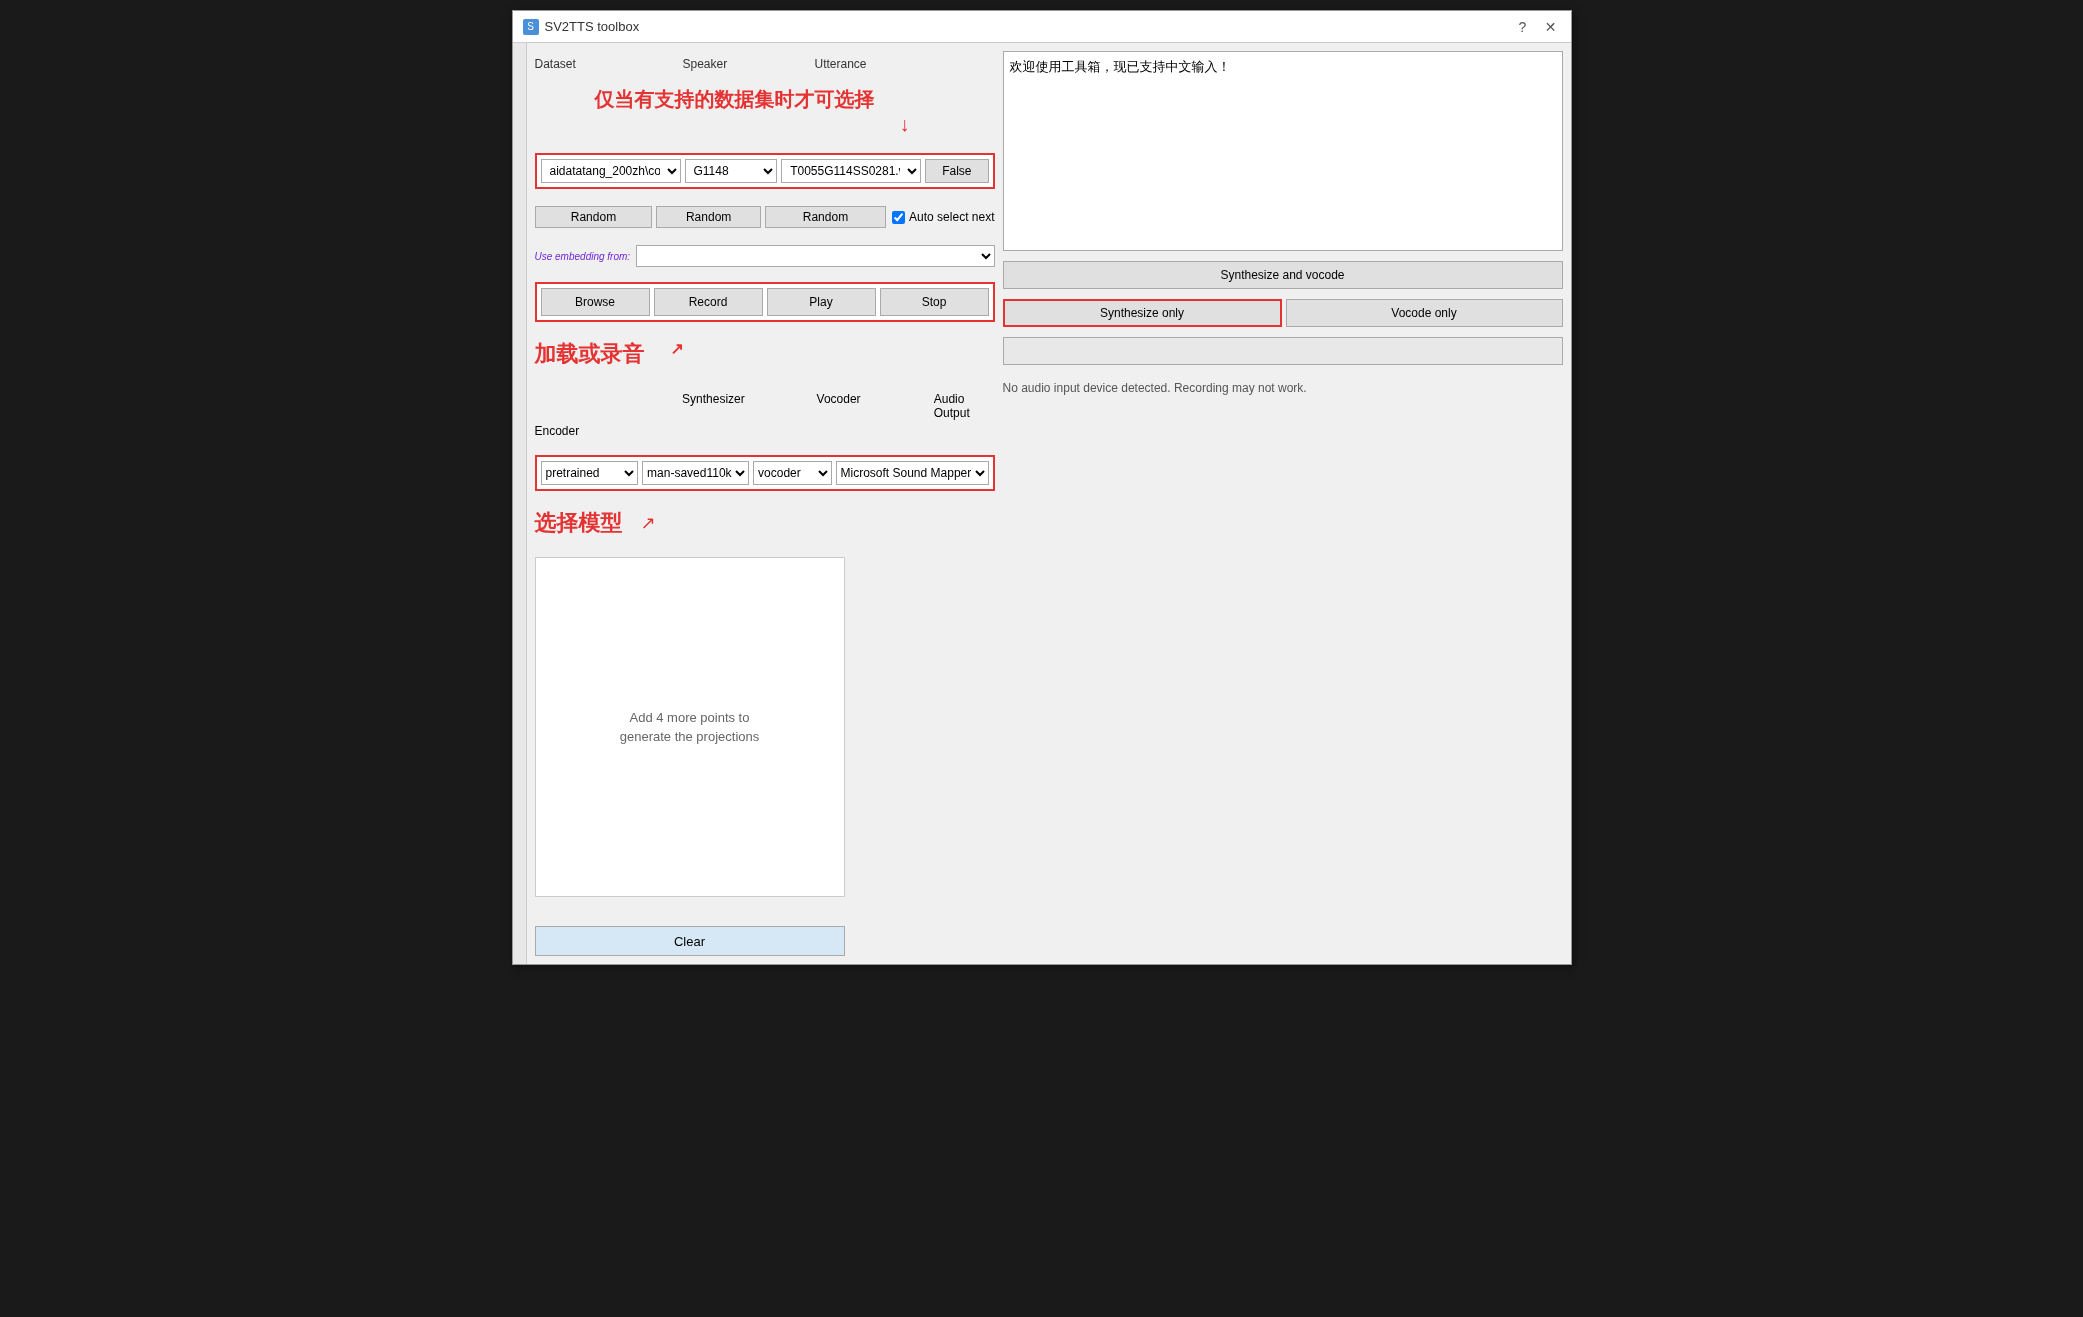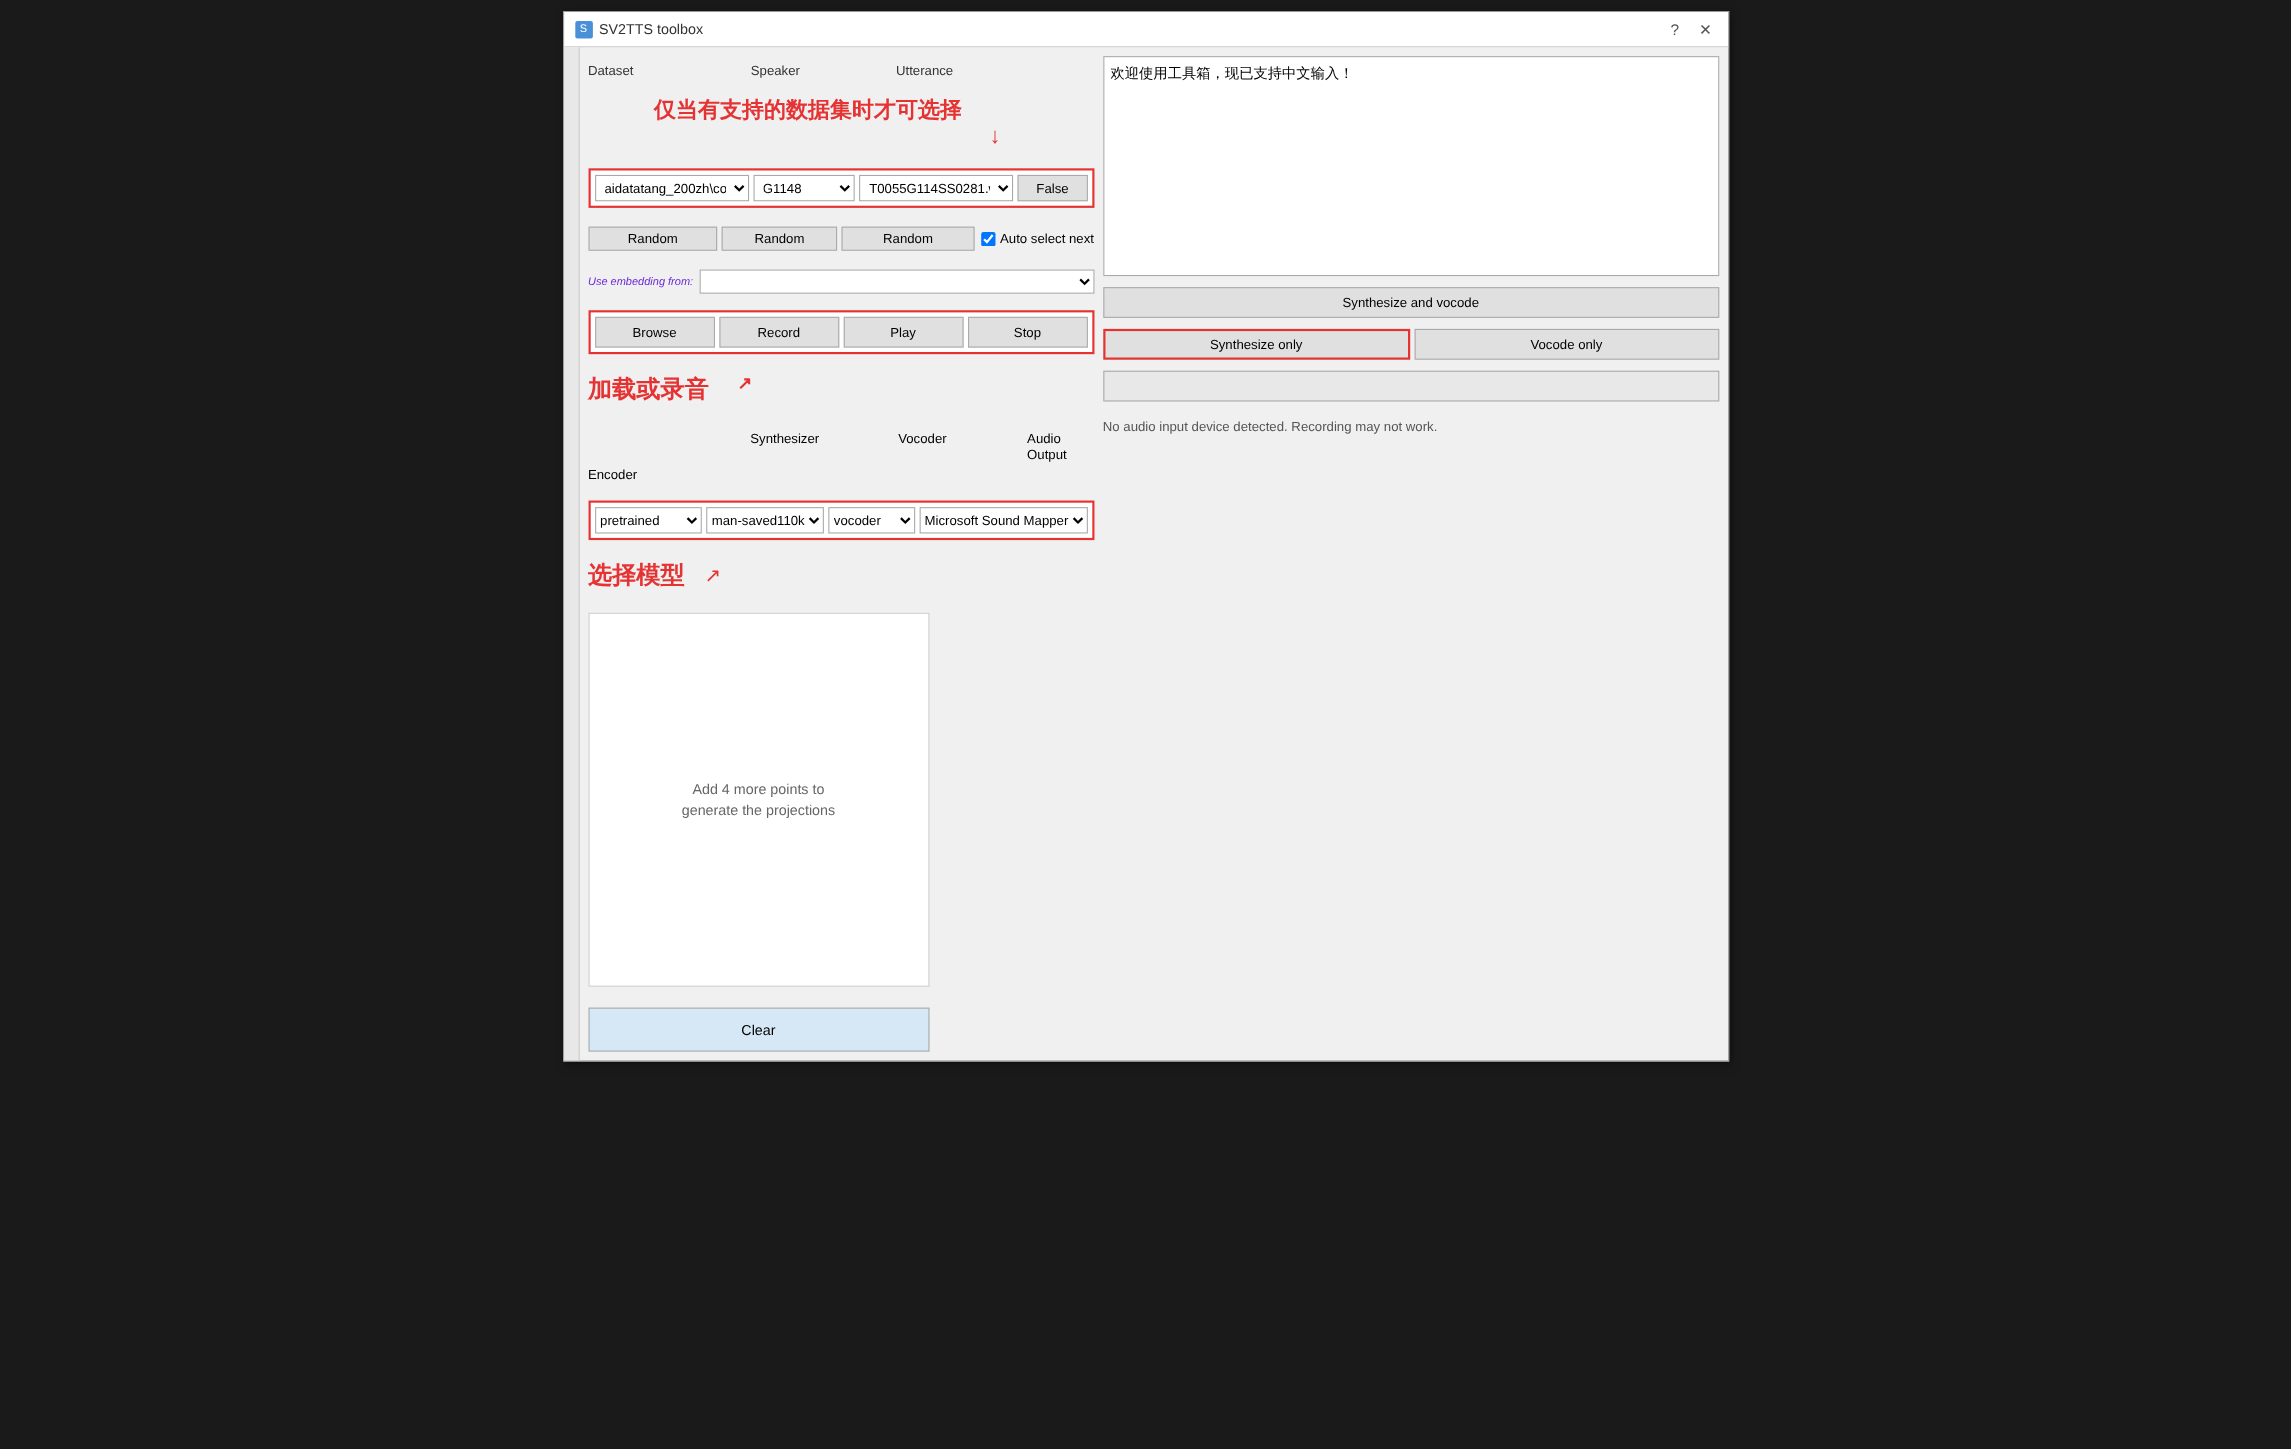--- a/index.html
+++ b/index.html
@@ -266,22 +266,22 @@
     }
 
     
     .btn-clear {
       background: #d6e8f5;
       border: 1px solid #aaa;
       padding: 4px 0;
       cursor: pointer;
       font-size: 13px;
       width: 310px;
-      margin-top: 4px;
-      height: 40px;
+      margin-top: 14px;
+      height: 30px;
     }
 
     
     .text-area {
       width: 100%;
       height: 200px;
       border: 1px solid #aaa;
       background: white;
       padding: 6px;
       font-size: 13px;

